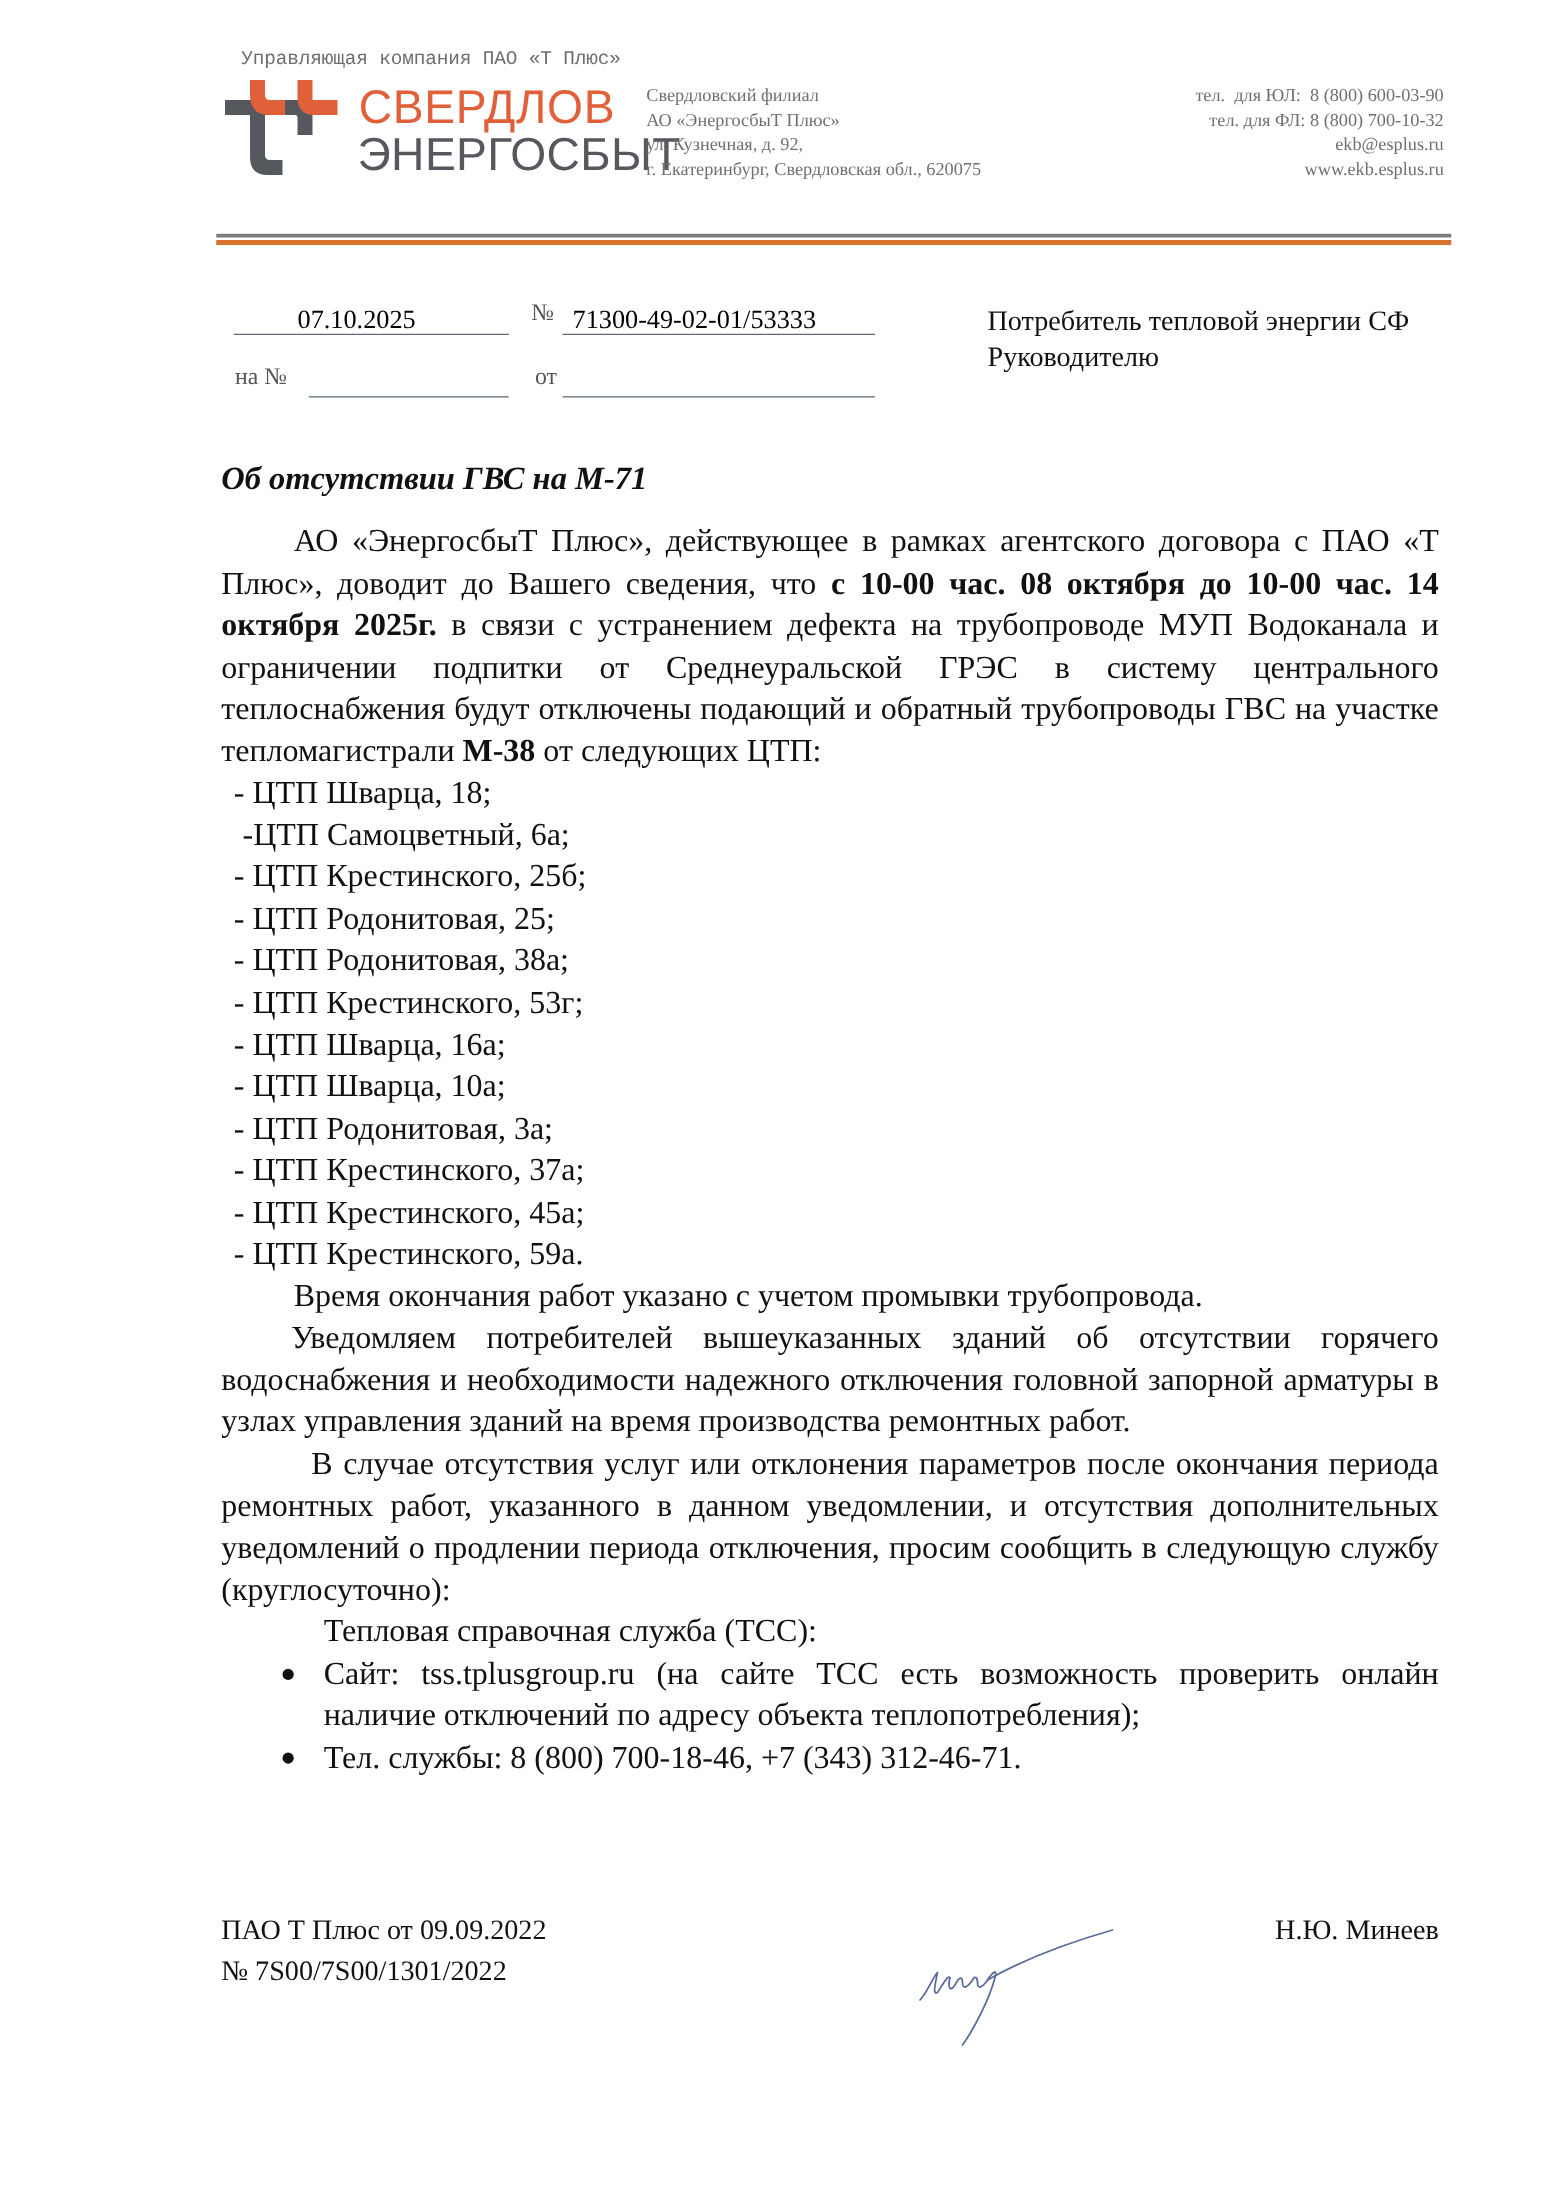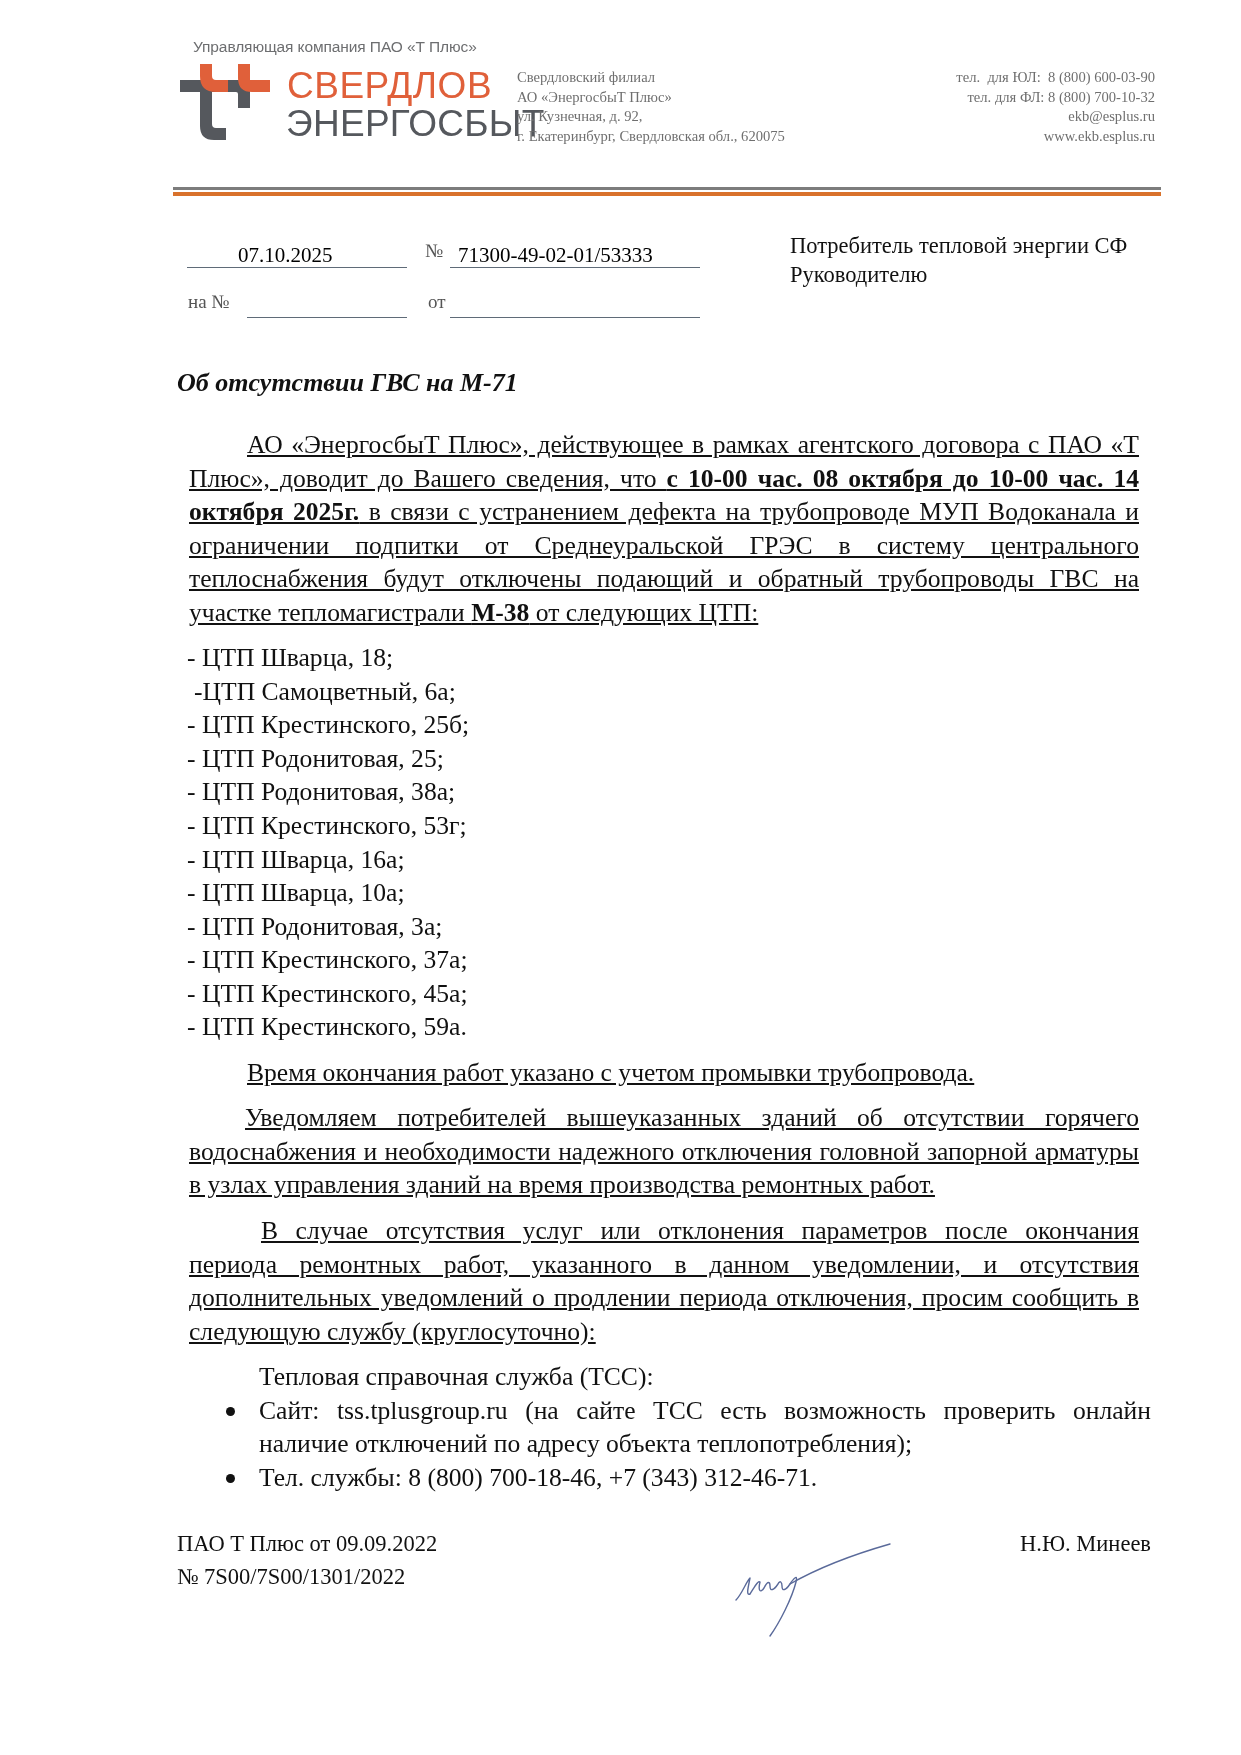--- a/index.html
+++ b/index.html
@@ -1,47 +1,47 @@
 <!DOCTYPE html>
 <html><head>
 <meta charset="utf-8">
 <style>
   html, body { margin:0; padding:0; background:#ffffff; }
   body { width:1241px; height:1755px; position:relative; overflow:hidden;
          font-family:"Liberation Serif", serif; color:#111; }
   .abs { position:absolute; }
 
   
-  .tagline { left:193px; top:38px; font-family:Liberation Sans, sans-serif;
+  .tagline { left:193px; top:38px; font-family:Liberation Mono, monospace;
              font-size:15.5px; color:#6d6e70; white-space:nowrap; letter-spacing:-0.1px; }
   .logo-icon { left:178px; top:62px; width:100px; height:80px; }
   .logo-word1 { left:287px; top:66px; font-family:"Liberation Sans", sans-serif;
                 font-size:37px; color:#e0603a; letter-spacing:0.5px; transform:scaleY(1.02);
                 white-space:nowrap; line-height:40px; }
   .logo-word2 { left:286px; top:104px; font-family:"Liberation Sans", sans-serif;
                 font-size:37px; color:#55585d; letter-spacing:0.3px; white-space:nowrap;
                 line-height:40px; }
   .addr { left:517px; top:68px; font-size:14.6px; color:#6f6f6f; line-height:19.5px; white-space:nowrap; }
   .contacts { right:86px; top:68px; font-size:14.6px; color:#6f6f6f; line-height:19.5px;
               text-align:right; white-space:nowrap; }
 
   .rule-gray { left:173px; top:187px; width:988px; height:3px; background:#7c7c7c; }
   .rule-orange { left:173px; top:192px; width:988px; height:4px; background:#d9722c; }
 
   
   .reg-val { font-size:21px; color:#000000; white-space:nowrap; }
   .reg-lbl { font-size:19px; color:#555; white-space:nowrap; }
   .reg-line { height:1px; background:#5f6b78; }
 
-  .recipient { left:790px; top:231px; font-size:22.5px; line-height:29px; color:#111; white-space:nowrap; }
+  .recipient { left:790px; top:242px; font-size:22.5px; line-height:29px; color:#111; white-space:nowrap; }
 
   
   .title { left:177px; top:368px; font-size:26px; font-weight:bold; font-style:italic; white-space:nowrap; }
   .body-text { left:177px; top:416px; width:974px; font-size:25.6px; line-height:33.55px; }
-  .body-text p { margin:12px; text-align:justify;text-decoration:underline; }
+  .body-text p { margin:0; text-align:justify; }
   .indent { text-indent:58px; }
   .indent2 { text-indent:56px; }
   .indent3 { text-indent:72px; }
   .list-item { white-space:nowrap; padding-left:10px; }
   .list-item.tight { padding-left:17px; }
   .tss-head { padding-left:82px; }
   .bullets { margin:0; padding:0; list-style:none; }
   .bullets li { position:relative; padding-left:82px; text-align:justify; }
   .bullets li .dot { position:absolute; left:49px; top:13px; width:9px; height:9px;
                      border-radius:50%; background:#111; }

